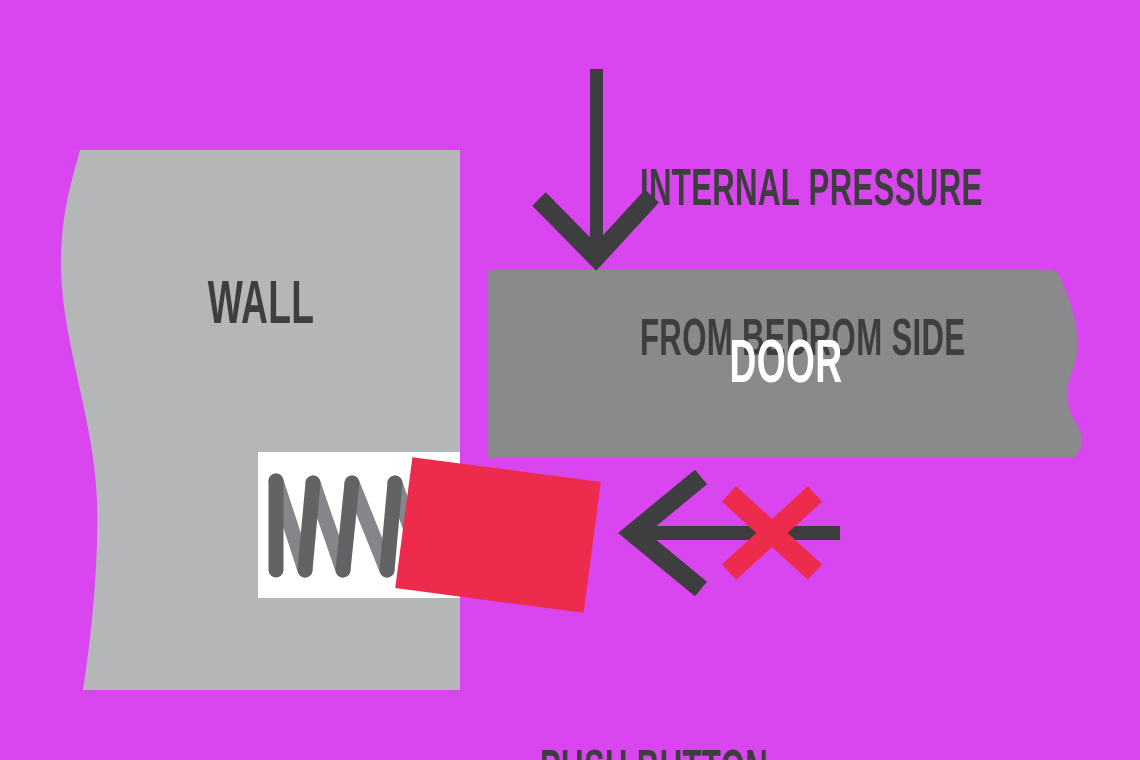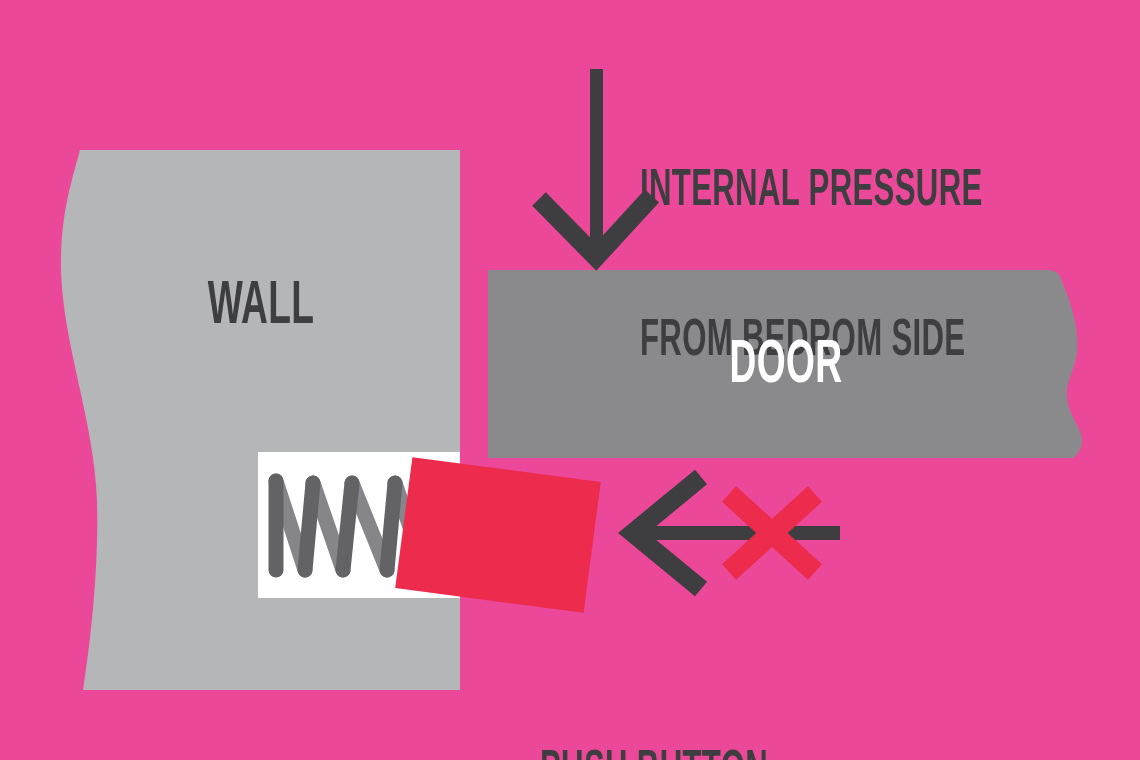--- a/index.html
+++ b/index.html
@@ -4,21 +4,21 @@
 <style>
   html, body {
     margin: 0;
     padding: 0;
     background: #ffffff;
   }
   #stage {
     position: relative;
     width: 1140px;
     height: 760px;
-    background: #ec4899;
+    background: #d946ef;
     overflow: hidden;
     font-family: "Liberation Sans", sans-serif;
   }
   #diagram-svg {
     position: absolute;
     left: 0;
     top: 0;
   }
   .lbl {
     position: absolute;

